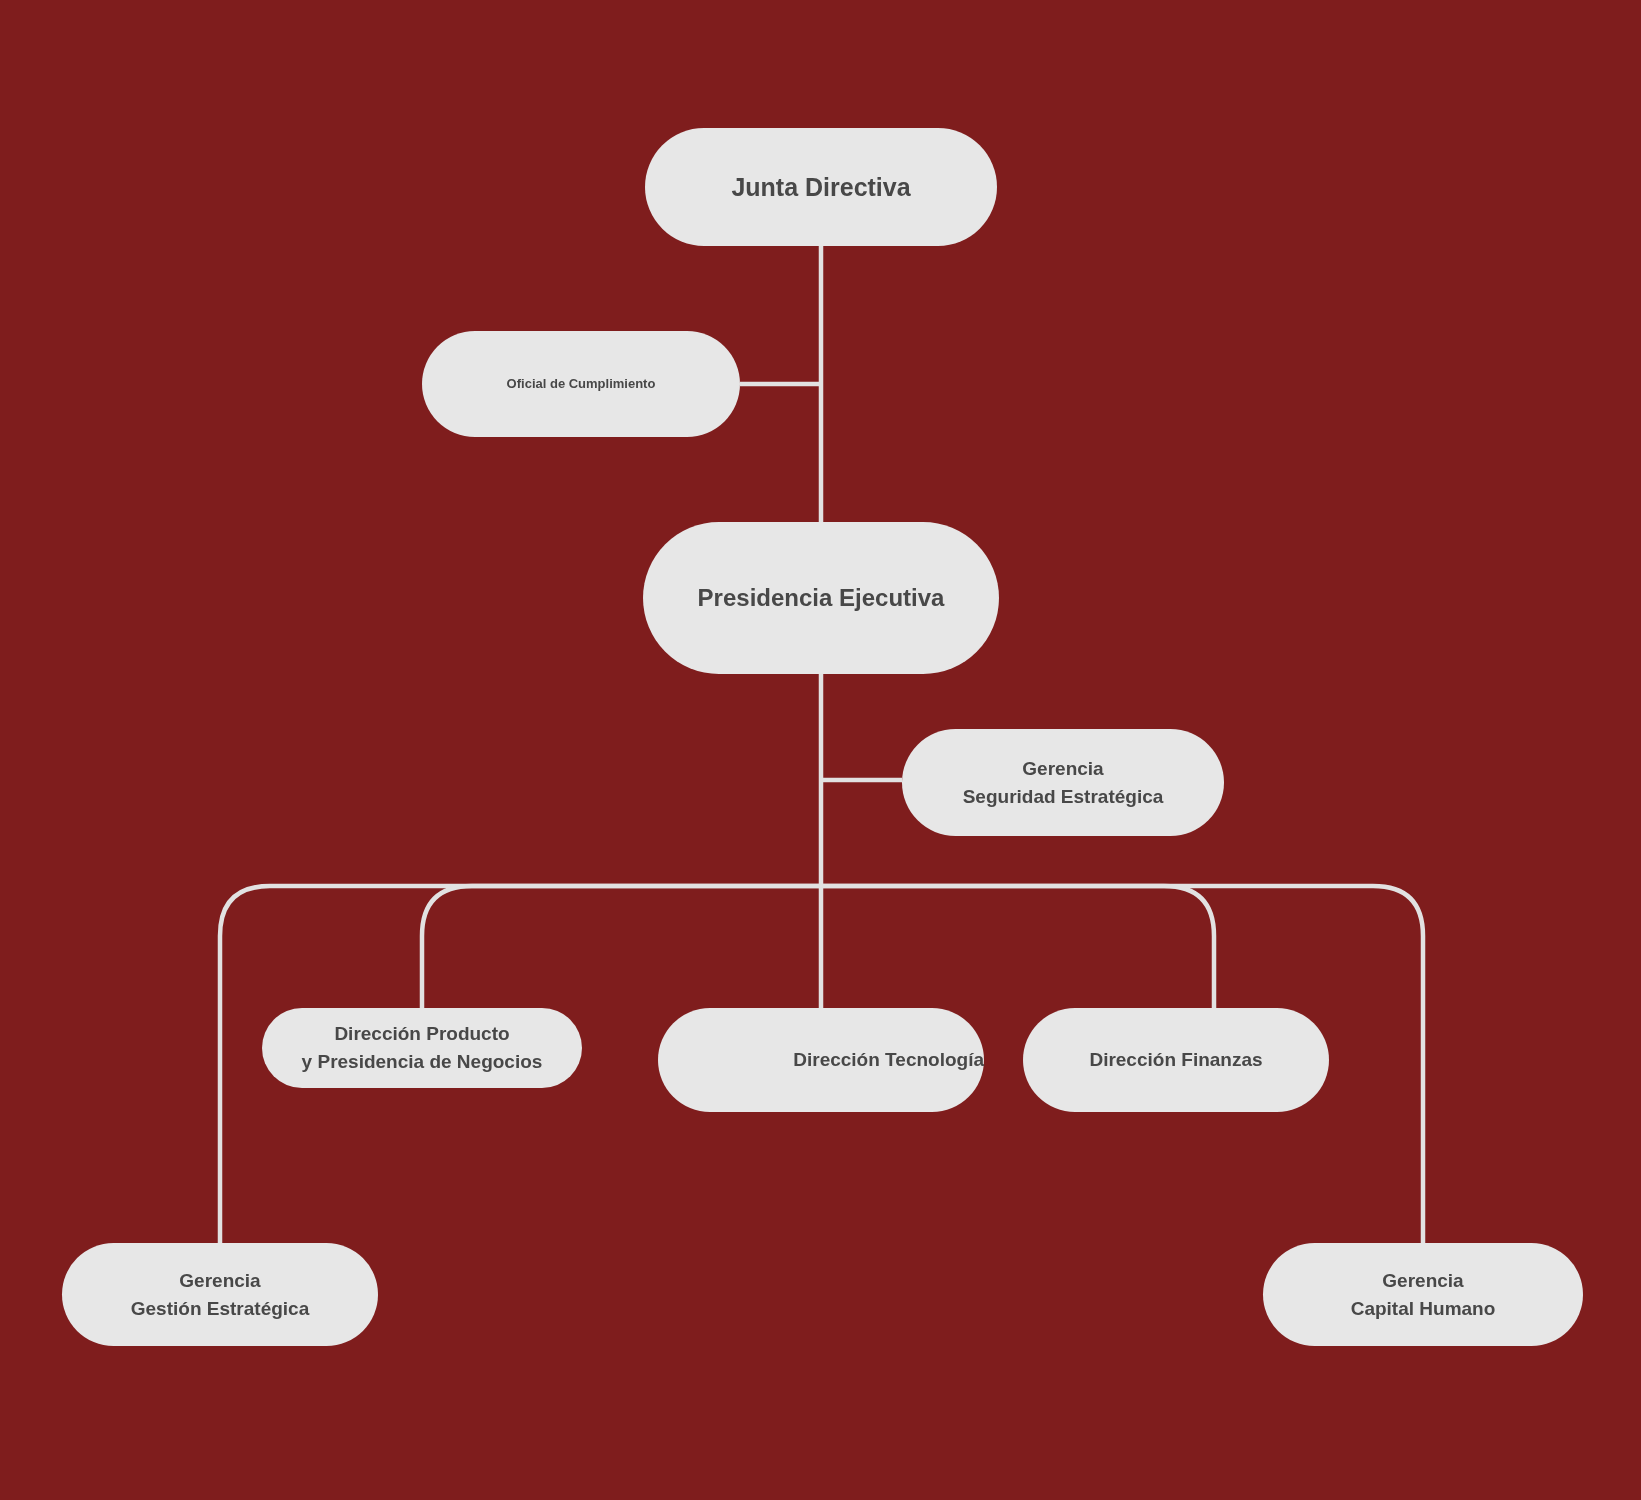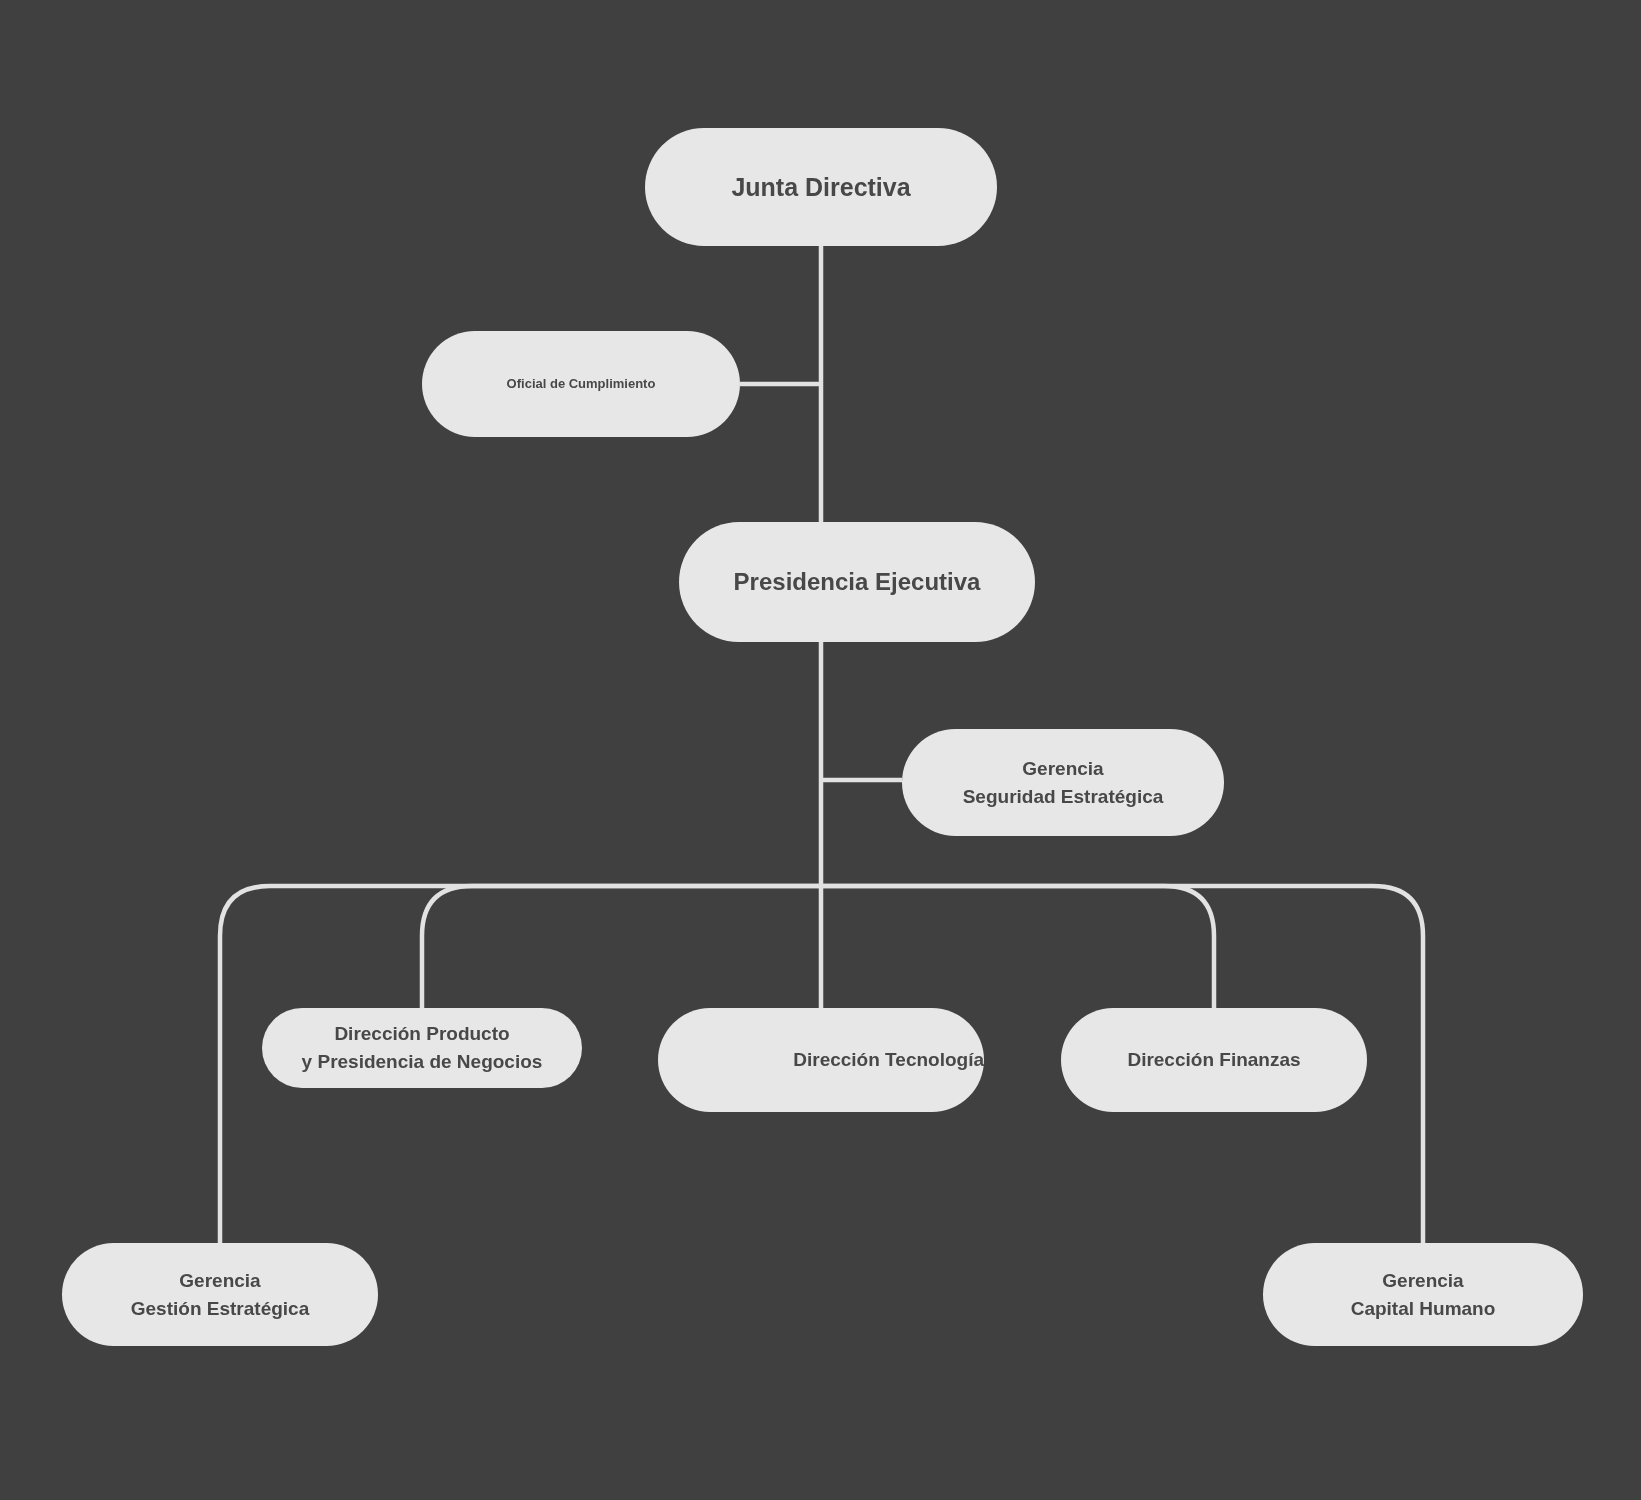--- a/index.html
+++ b/index.html
@@ -4,21 +4,21 @@
 <style>
   html, body {
     margin: 0;
     padding: 0;
     background: #000000;
   }
   .canvas {
     position: relative;
     width: 1641px;
     height: 1500px;
-    background: #404040;
+    background: #7f1d1d;
     overflow: hidden;
     font-family: "Liberation Sans", sans-serif;
   }
   svg.connectors {
     position: absolute;
     left: 0;
     top: 0;
     width: 1641px;
     height: 1500px;
   }
@@ -41,25 +41,25 @@
     font-weight: 700;
     z-index: 2;
   }
   .node .line {
     display: block;
     line-height: 28px;
   }
   
   .n-junta       { left: 645px;  top: 128px;  width: 352px; height: 118px; font-size: 25px; }
   .n-oficial     { left: 422px;  top: 331px;  width: 318px; height: 106px; font-size: 13px; }
-  .n-presidencia { left: 679px;  top: 522px;  width: 356px; height: 120px; font-size: 24px; }
+  .n-presidencia { left: 643px;  top: 522px;  width: 356px; height: 152px; font-size: 24px; }
   .n-seguridad   { left: 902px;  top: 729px;  width: 322px; height: 107px; font-size: 19px; }
   .n-producto    { left: 262px;  top: 1008px; width: 320px; height: 80px; font-size: 19px; }
   .n-tecnologia  { left: 658px;  top: 1008px; width: 326px; height: 104px; font-size: 19px; align-items: flex-end; }
-  .n-finanzas    { left: 1061px; top: 1008px; width: 306px; height: 104px; font-size: 19px; }
+  .n-finanzas    { left: 1023px; top: 1008px; width: 306px; height: 104px; font-size: 19px; }
   .n-gestion     { left: 62px;   top: 1243px; width: 316px; height: 103px; font-size: 19px; }
   .n-capital     { left: 1263px; top: 1243px; width: 320px; height: 103px; font-size: 19px; }
 </style>
 </head>
 <body>
 
 <div class="canvas">
 
   <svg class="connectors" viewBox="0 0 1641 1500" xmlns="http://www.w3.org/2000/svg">
     <path d="M 821 246 V 522"></path>

